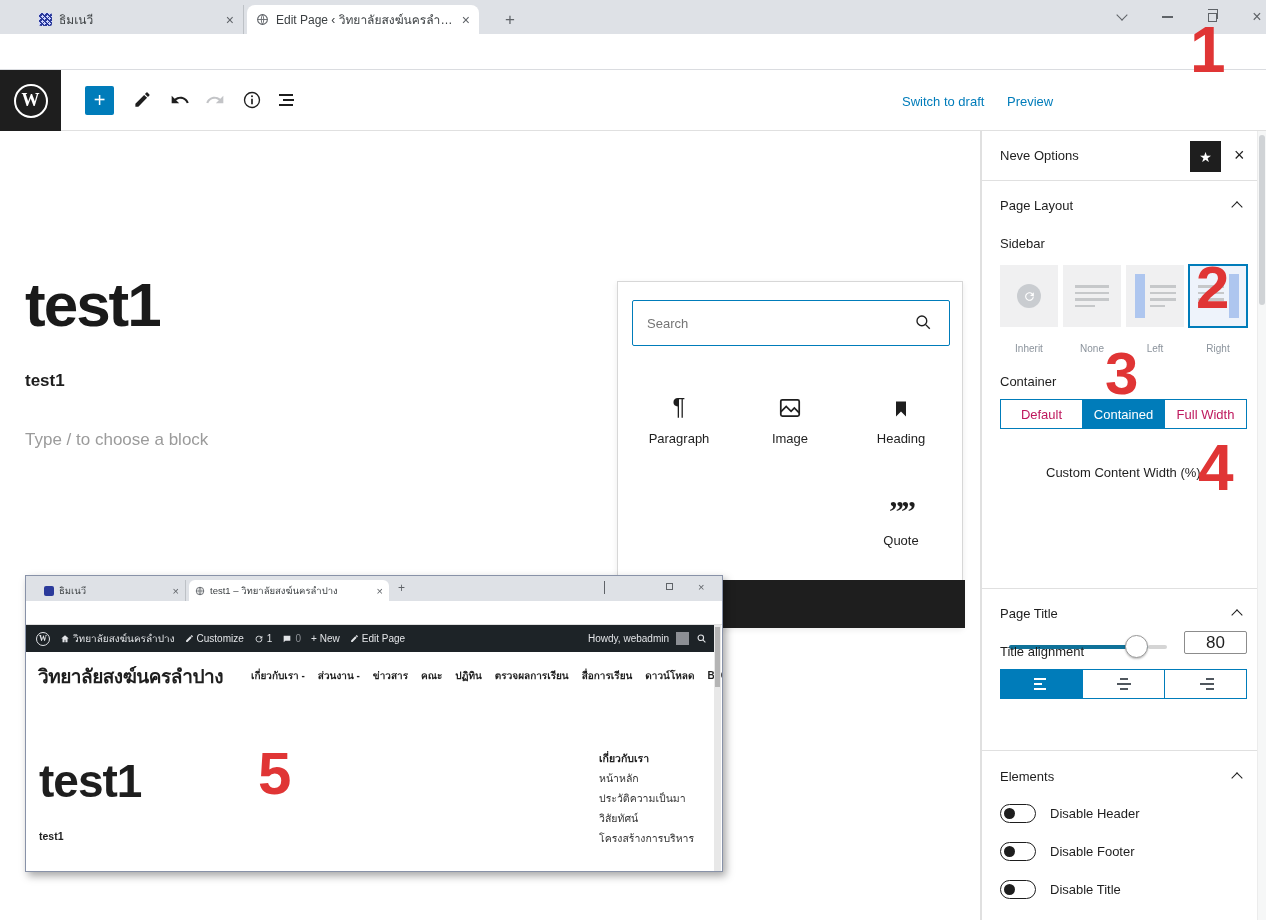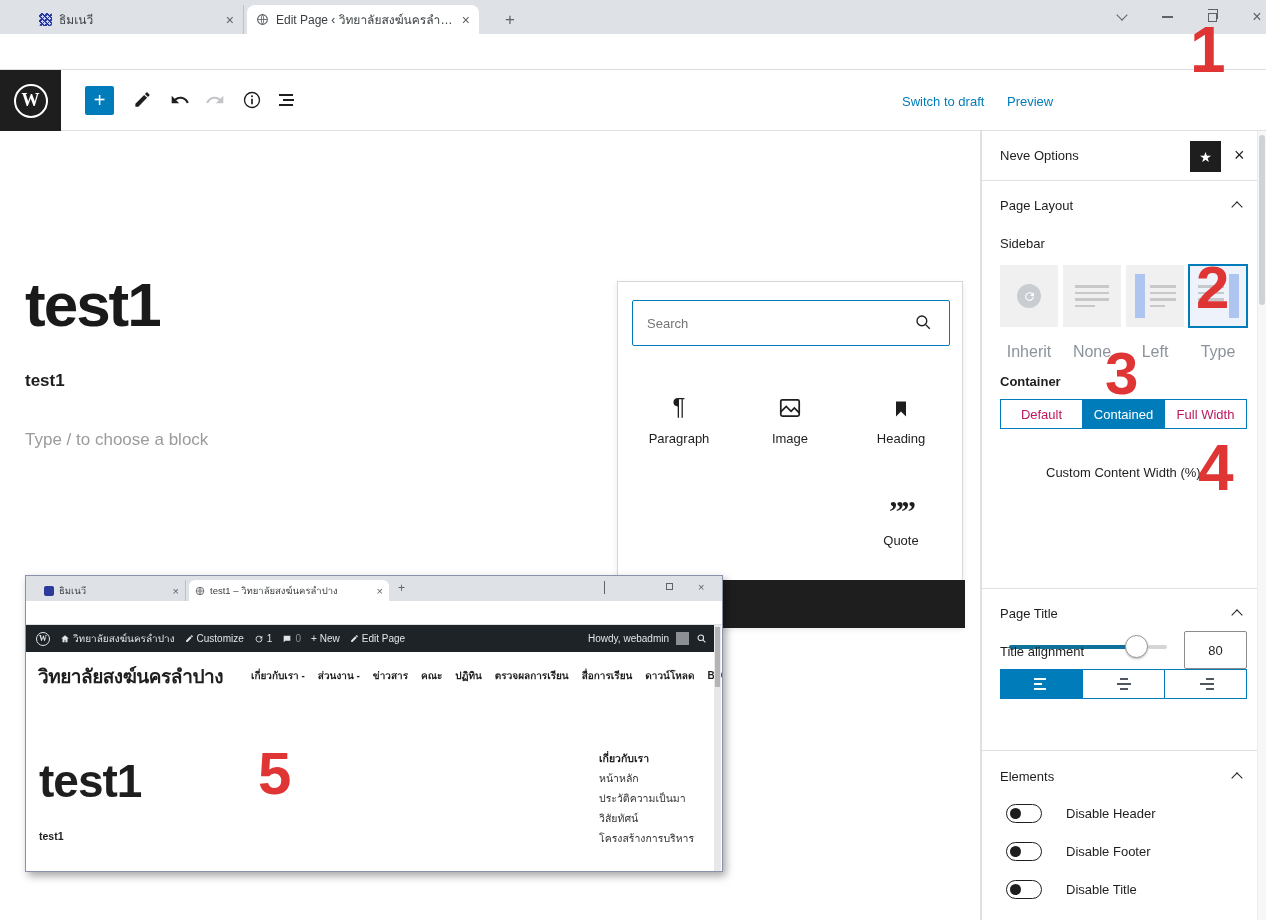--- a/index.html
+++ b/index.html
@@ -103,50 +103,50 @@
   .chev-up { position:absolute; left:251px; width:8px; height:8px; border-left:1.6px solid #1e1e1e; border-top:1.6px solid #1e1e1e; transform:rotate(45deg); }
   .p-label { position:absolute; left:18px; font-size:13px; color:#1e1e1e; }
   .divider { position:absolute; left:0; width:100%; border-top:1px solid #e0e0e0; }
 
   .tile { position:absolute; top:134px; width:58px; height:62px; background:#f0f0f1; display:flex; align-items:center; justify-content:center; }
   .tile .lines { display:flex; flex-direction:column; gap:4px; width:34px; }
   .tile .lines i { height:2.5px; background:#c6c8ca; }
   .tile .lines i:last-child { width:60%; }
   .tile .bluebar { width:10px; height:44px; background:#aec6ef; }
   .tile-right-sel { outline:2px solid #007cba; outline-offset:-1px; background:#eef3fb; }
-  .tile-label { position:absolute; top:212px; width:58px; text-align:center; font-size:16px; color:#8b939c; }
+  .tile-label { position:absolute; top:212px; width:58px; text-align:center; font-size:10px; color:#8b939c; }
   .inherit-circ { width:24px; height:24px; border-radius:50%; background:#c9ccd0; display:flex; align-items:center; justify-content:center; }
 
   .seg3 { position:absolute; left:18px; top:268px; width:247px; height:30px; border:1px solid #007cba; display:flex; }
   .seg3 .seg { flex:1; display:flex; align-items:center; justify-content:center; font-size:13px; color:#be185d; border-left:1px solid #007cba; }
   .seg3 .seg:first-child { border-left:none; }
   .seg3 .seg.sel { background:#007cba; color:#fff; }
 
   .tog-on { width:36px; height:18px; border-radius:10px; background:#007cba; position:relative; }
   .tog-on i { position:absolute; right:3px; top:3px; width:12px; height:12px; background:#fff; border-radius:50%; }
   .tog-off { width:36px; height:19px; border-radius:10px; background:#fff; border:1.5px solid #1e1e1e; position:relative; }
   .tog-off i { position:absolute; left:3px; top:2.5px; width:11px; height:11px; background:#1e1e1e; border-radius:50%; }
 
   .slider-track { position:absolute; left:27px; top:514px; width:139px; height:4px; background:#0f7299; border-radius:2px; }
   .slider-rest { position:absolute; left:166px; top:514px; width:19px; height:4px; background:#d5d5d5; border-radius:2px; }
   .slider-handle { position:absolute; left:143px; top:504px; width:23px; height:23px; border-radius:50%; background:#fff; border:1px solid #999; box-shadow:0 1px 2px rgba(0,0,0,.25); }
-  .cw-input { position:absolute; left:202px; top:500px; width:63px; height:38px; border:1px solid #8c8c8c; border-radius:2px; text-align:center; font-size:13px; font-family:inherit; color:#1e1e1e; }
+  .cw-input { position:absolute; left:202px; top:500px; width:63px; height:23px; border:1px solid #8c8c8c; border-radius:2px; text-align:center; font-size:17px; font-family:inherit; color:#1e1e1e; }
 
   .align-group { position:absolute; left:18px; top:538px; width:247px; height:30px; border:1px solid #007cba; display:flex; }
   .align-seg { flex:1; display:flex; align-items:center; justify-content:center; border-left:1px solid #007cba; }
   .align-seg:first-child { border-left:none; }
   .align-seg.sel { background:#007cba; }
   .al-icon { width:16px; height:12px; display:flex; flex-direction:column; justify-content:space-between; }
   .al-icon i { height:2px; background:#50575e; display:block; }
   .align-seg.sel .al-icon i { background:#fff; }
   .al-left i:nth-child(1){width:12px} .al-left i:nth-child(2){width:8px} .al-left i:nth-child(3){width:12px}
   .al-center i{margin:0 auto} .al-center i:nth-child(1){width:8px} .al-center i:nth-child(2){width:14px} .al-center i:nth-child(3){width:8px}
   .al-right i{margin-left:auto} .al-right i:nth-child(1){width:8px} .al-right i:nth-child(2){width:14px} .al-right i:nth-child(3){width:8px}
 
-  .el-row { position:absolute; left:24px; display:flex; align-items:center; gap:24px; }
+  .el-row { position:absolute; left:18px; display:flex; align-items:center; gap:14px; }
   .el-row .lbl { font-size:13px; color:#1e1e1e; }
 
   .panel-scroll { position:absolute; right:0; top:0; width:9px; height:789px; background:#f6f7f7; border-left:1px solid #ececec; }
   .panel-scroll i { position:absolute; left:1px; top:4px; width:6px; height:170px; background:#d0d3d6; border-radius:3px; }
 
   
   .anno { position:absolute; z-index:50; color:#e03535; font-weight:700; line-height:1; font-size:62px; }
 
   svg { display:block; }
 </style>
@@ -495,23 +495,23 @@
         <i></i>
         <i></i>
         <i></i>
         <i></i>
       </span>
       <span class="bluebar"></span>
   </div>
   <span class="tile-label" style="left:18px">Inherit</span>
   <span class="tile-label" style="left:81px">None</span>
   <span class="tile-label" style="left:144px">Left</span>
-  <span class="tile-label" style="left:207px">Type</span>
-
-  <span class="p-label" style="top:243px;font-weight:700">Container</span>
+  <span class="tile-label" style="left:207px">Right</span>
+
+  <span class="p-label" style="top:243px;font-weight:400">Container</span>
   <div class="seg3">
     <span class="seg">Default</span>
     <span class="seg sel">Contained</span>
     <span class="seg">Full Width</span>
   </div>
 
   <span class="abs tog-on" style="left:18px;top:332px"><i></i></span>
   <span class="p-label" style="left:64px;top:334px">Custom Content Width (%)</span>
   <span class="slider-track"></span>
   <span class="slider-rest"></span>

